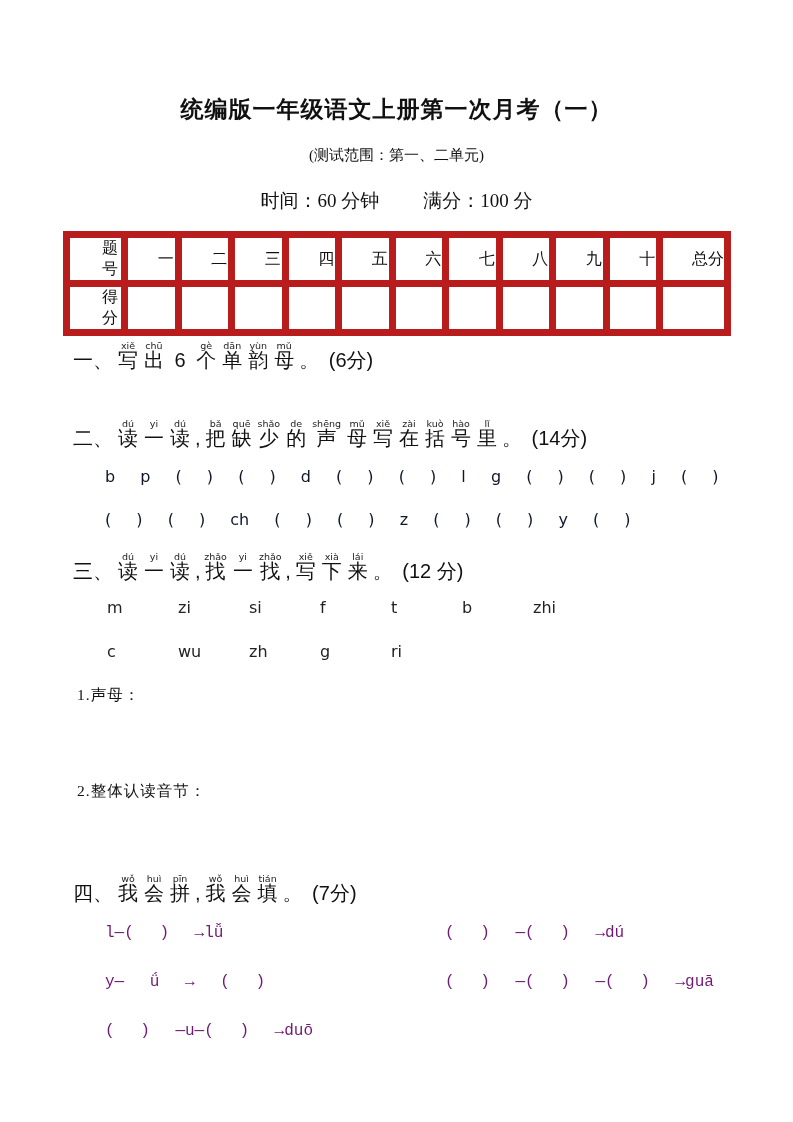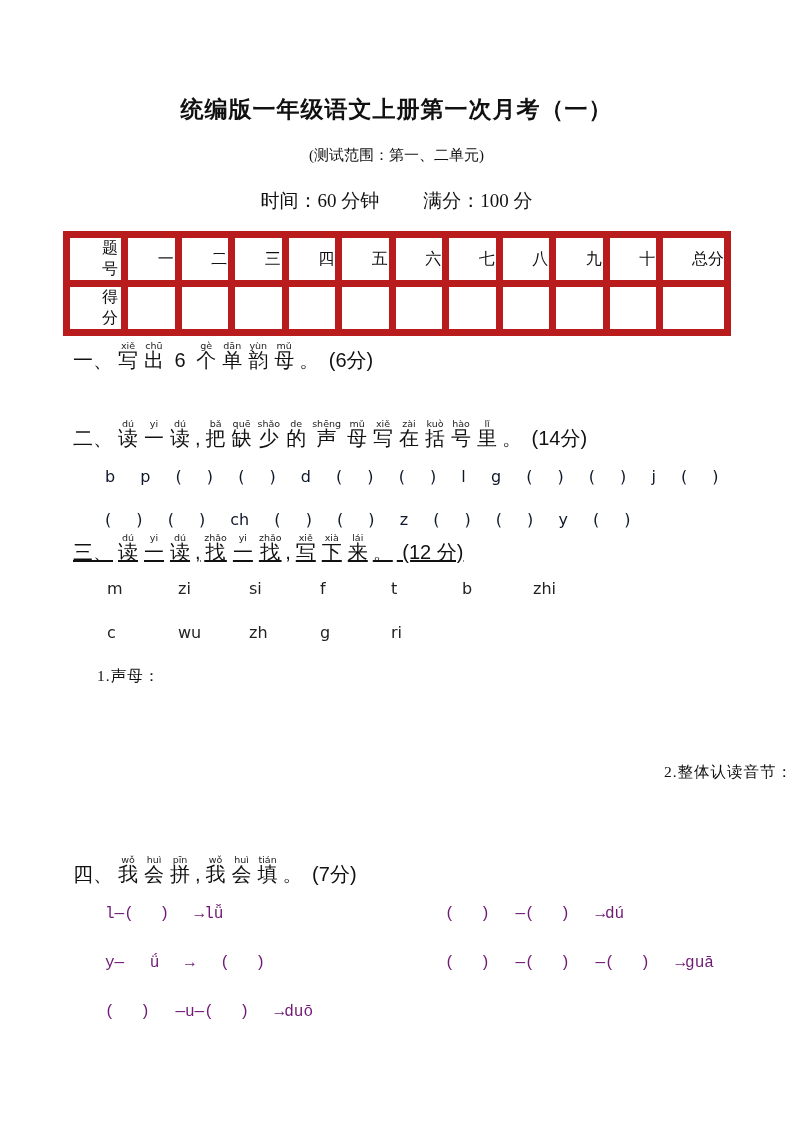--- a/index.html
+++ b/index.html
@@ -63,21 +63,21 @@
   .heading rt {
     font-size: 9.5px;
     font-weight: 400;
     color: #222;
     letter-spacing: 0;
     font-family: "DejaVu Sans", sans-serif;
   }
   .heading .plain { white-space: pre-wrap; margin: 0 2px; }
   .h1 { margin-top: 5px; }
   .h2 { margin-top: 47px; }
-  .h3 { margin-top: 4px; text-decoration: underline; }
+  .h3 { margin-top: 23px; }
   .h4 { margin-top: 72px; }
   .answer-line {
     margin-left: 105px;
     font-size: 16px;
     font-family: "DejaVu Sans", sans-serif;
     color: #0f172a;
     white-space: pre-wrap;
     word-spacing: 20px;
   }
   .al-1 { margin-top: 17px; }
@@ -86,27 +86,27 @@
     margin-left: 107px;
     display: flex;
     font-size: 16px;
     font-family: "DejaVu Sans", sans-serif;
     color: #222;
   }
   .slot-row .slot { width: 71px; flex: 0 0 auto; }
   .sr-1 { margin-top: 15px; }
   .sr-2 { margin-top: 25px; }
   .subitem {
-    margin-left: 97px;
+    margin-left: 77px;
     font-size: 15.5px;
     letter-spacing: 1px;
     font-family: Liberation Serif, serif;
   }
   .si-1 { margin-top: 24px; }
-  .si-2 { margin-top: 75px; text-align: right; }
+  .si-2 { margin-top: 75px; }
   .pin-row {
     margin: 31px 0 0 105px;
     display: grid;
     grid-template-columns: 340px auto;
     font-size: 16px;
     font-family: Liberation Mono, monospace;
     color: #701a75;
     white-space: pre-wrap;
     word-spacing: 16px;
   }

